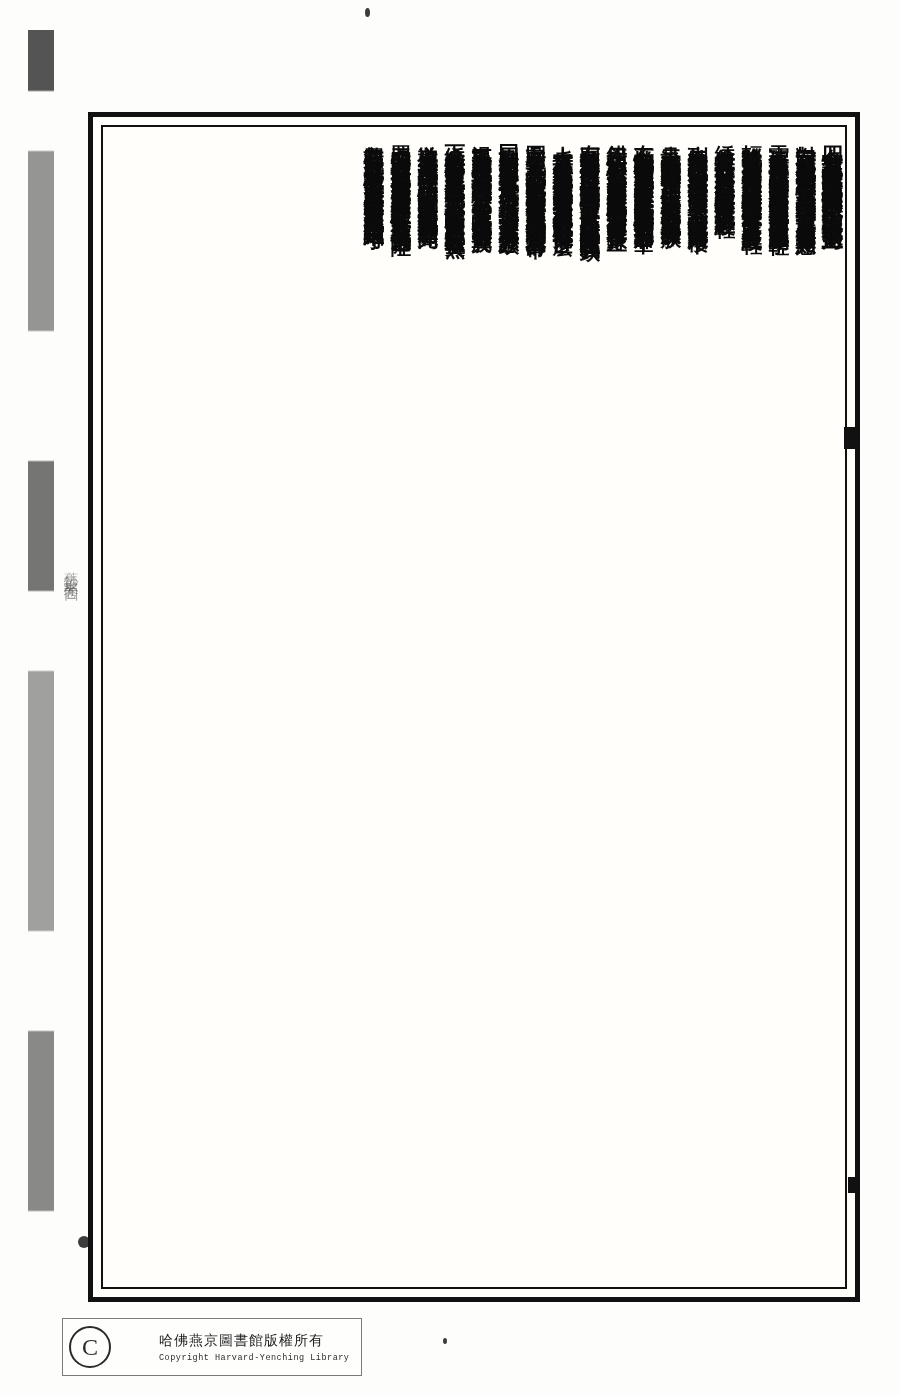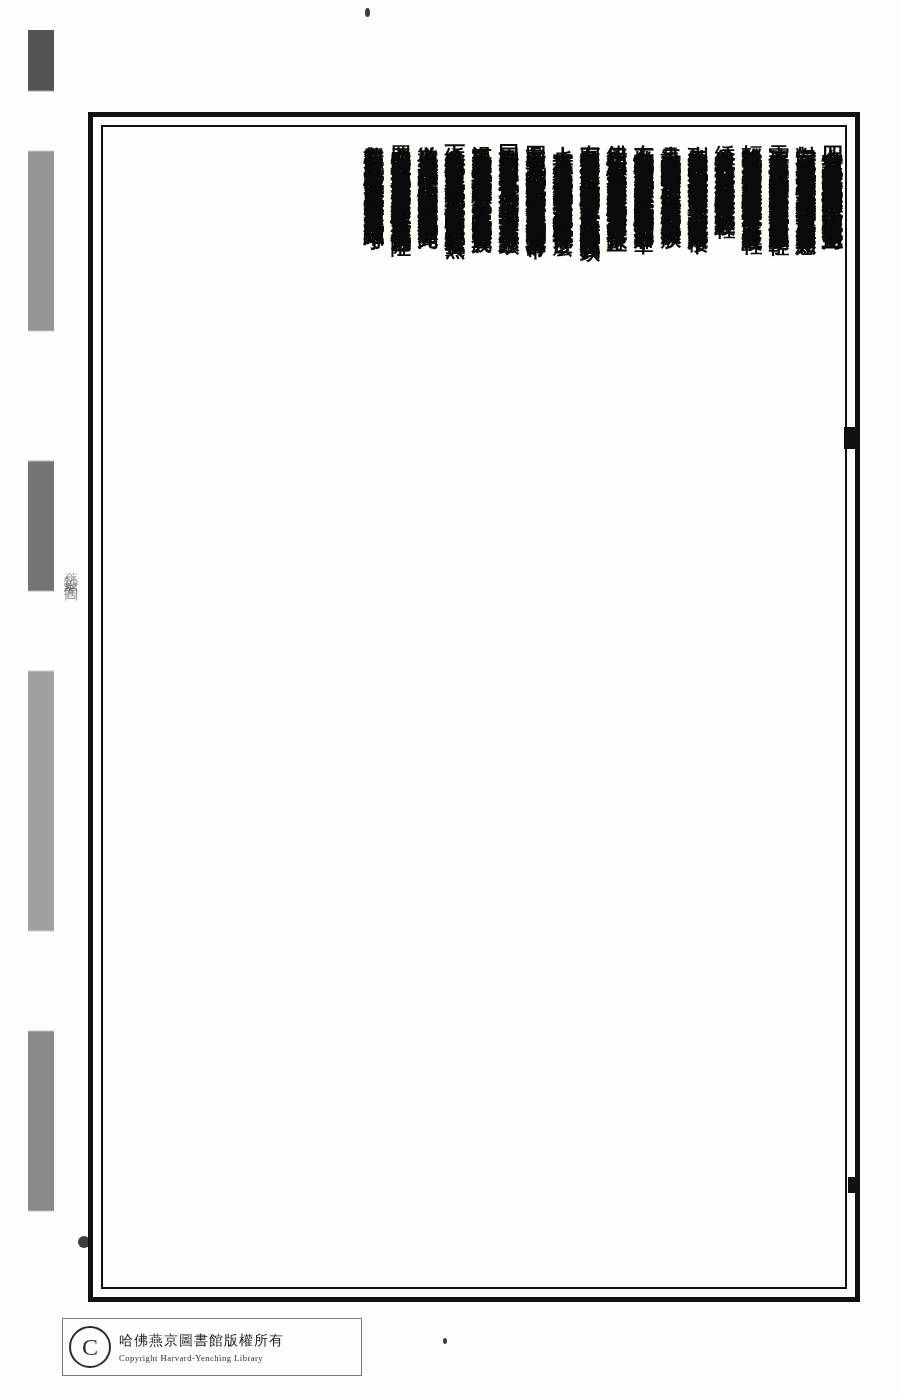--- a/index.html
+++ b/index.html
@@ -134,30 +134,31 @@
     font-family: "Liberation Serif", serif;
     font-size: 24px;
     color: #2b2b2b;
     flex: 0 0 38px;
     margin-right: 8px;
   }
   .stamp-lines {
     display: flex;
     flex-direction: column;
     justify-content: center;
+    margin-left: 40px;
   }
   .stamp-cn {
     font-family: "DejaVu Sans", sans-serif;
     font-size: 14px;
     letter-spacing: 1px;
     color: #1d1d1d;
     white-space: nowrap;
   }
   .stamp-en {
-    font-family: Liberation Serif, serif;
+    font-family: Liberation Mono, monospace;
     font-size: 8.5px;
     letter-spacing: 0.5px;
     color: #2d2d2d;
     margin-top: 3px;
     white-space: nowrap;
   }
 
   
   .margin-note {
     position: absolute;

